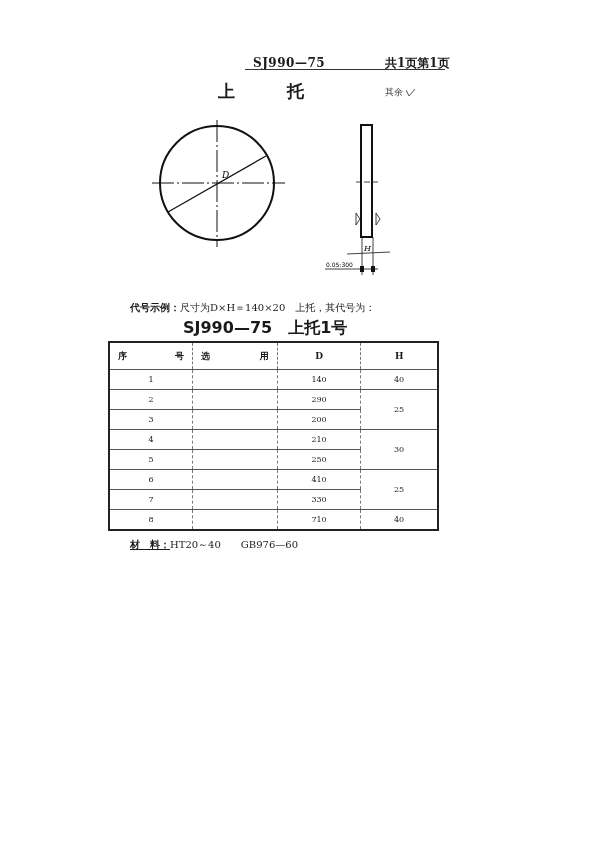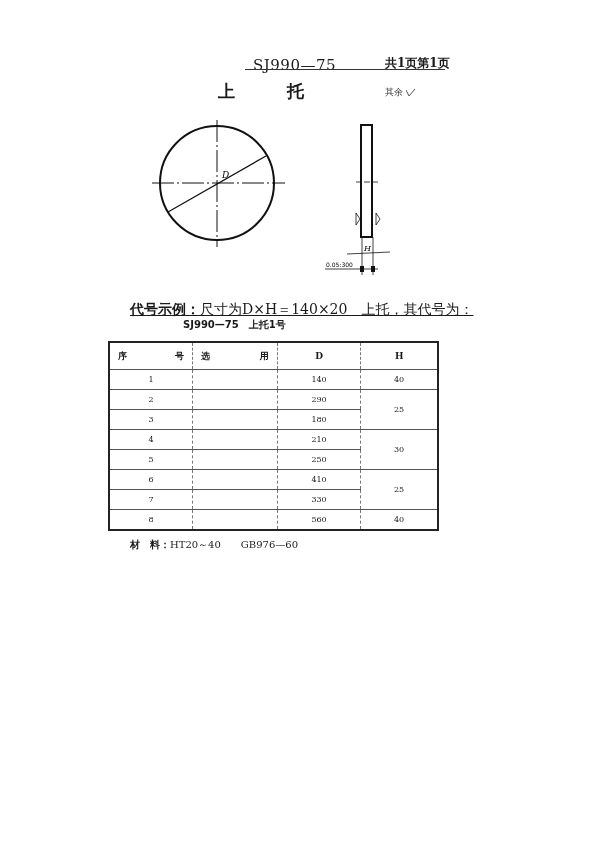--- a/index.html
+++ b/index.html
@@ -1,37 +1,37 @@
 <!DOCTYPE html>
 <html><head>
 <meta charset="utf-8">
 <style>
   html, body { margin: 0; padding: 0; }
   body { width: 600px; height: 848px; background: #ffffff; position: relative; overflow: hidden;
          font-family: "DejaVu Serif", serif; color: #1a1a1a; }
   .abs { position: absolute; }
-  .hdr-left { left: 253px; top: 56px; font-size: 15px; letter-spacing: 0.5px; }
+  .hdr-left { left: 253px; top: 56px; font-size: 12px; letter-spacing: 0.5px; font-weight: bold; }
   .hdr-right { left: 385px; top: 55px; font-size: 12px; font-weight: bold; }
   .hdr-rule { left: 245px; top: 69px; width: 200px; height: 0; border-top: 1px solid #333; }
   .title-a { left: 218px; top: 80px; font-size: 17px; font-weight: bold; font-family: "DejaVu Sans", sans-serif; }
   .title-b { left: 287px; top: 80px; font-size: 17px; font-weight: bold; font-family: "DejaVu Sans", sans-serif; }
   .rough { left: 385px; top: 86px; font-size: 9px; color: #333; }
-  .example1 { left: 130px; top: 301px; font-size: 14px; text-decoration: underline; }
+  .example1 { left: 130px; top: 301px; font-size: 10px; }
   .example1 .lbl { font-weight: bold; font-family: "DejaVu Sans", sans-serif; }
-  .example2 { left: 183px; top: 318px; font-size: 10px; font-weight: bold; font-family: "DejaVu Sans", sans-serif; }
+  .example2 { left: 183px; top: 318px; font-size: 16px; font-weight: bold; font-family: "DejaVu Sans", sans-serif; }
   table.spec { position: absolute; left: 108px; top: 341px; width: 331px; border-collapse: collapse;
                border: 2px solid #222; font-size: 8px; }
   table.spec td, table.spec th { border-left: 1px dashed #777; border-top: 1px solid #555; text-align: center;
                height: 19px; padding: 0; font-weight: normal; }
   table.spec th { height: 26px; font-size: 9px; font-weight: bold; }
   table.spec th.split { text-align: left; padding: 0 8px; }
   table.spec th.split span:last-child { float: right; }
   .c1 { width: 75px; } .c2 { width: 77px; } .c3 { width: 93px; } .c4 { width: 86px; }
   .material { left: 130px; top: 538px; font-size: 10px; }
-  .material .lbl { font-weight: bold; font-family: "DejaVu Sans", sans-serif; }
+  .material .lbl { font-weight: bold; font-family: "DejaVu Sans", sans-serif; text-decoration: underline; }
 </style>
 </head>
 <body>
 
 <div class="abs hdr-left">SJ990—75</div>
 <div class="abs hdr-right">共1页第1页</div>
 <div class="abs hdr-rule"></div>
 
 <div class="abs title-a">上</div>
 <div class="abs title-b">托</div>
@@ -86,21 +86,21 @@
   </tr>
   <tr>
     <td>2</td>
         <td></td>
     <td>290</td>
     <td rowspan="2">25</td>
   </tr>
   <tr>
     <td>3</td>
         <td></td>
-    <td>180</td>
+    <td>200</td>
   </tr>
   <tr>
     <td>4</td>
         <td></td>
     <td>210</td>
     <td rowspan="2">30</td>
   </tr>
   <tr>
     <td>5</td>
         <td></td>
@@ -113,21 +113,21 @@
     <td rowspan="2">25</td>
   </tr>
   <tr>
     <td>7</td>
         <td></td>
     <td>330</td>
   </tr>
   <tr>
     <td>8</td>
         <td></td>
-    <td>560</td>
+    <td>710</td>
     <td>40</td>
   </tr>
 </tbody>
   </table>
 
 <div class="abs material">
   <span class="lbl">材　料：</span><span>HT20～40　　GB976—60</span>
 </div>
 
 </body></html>

